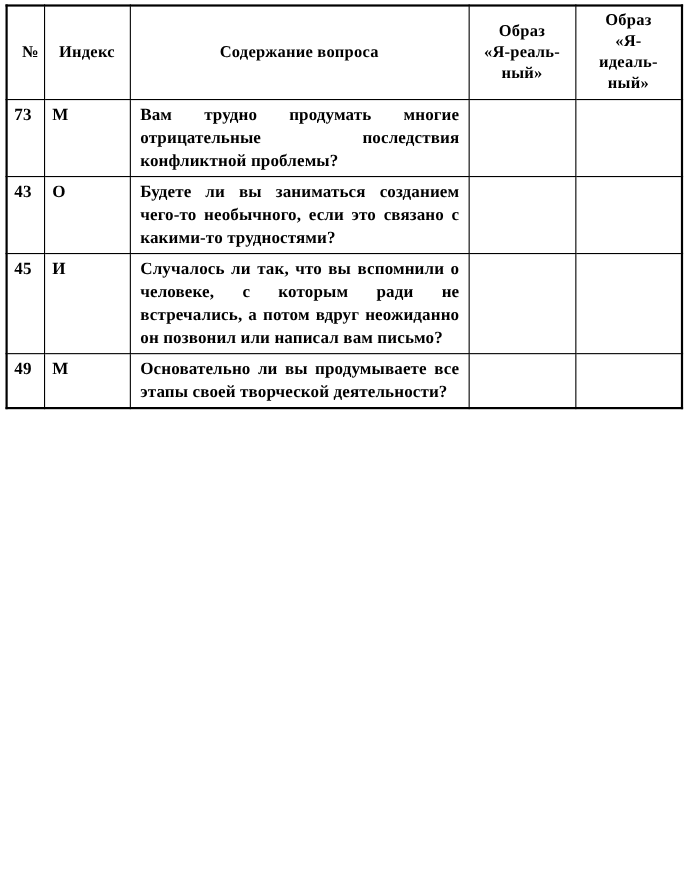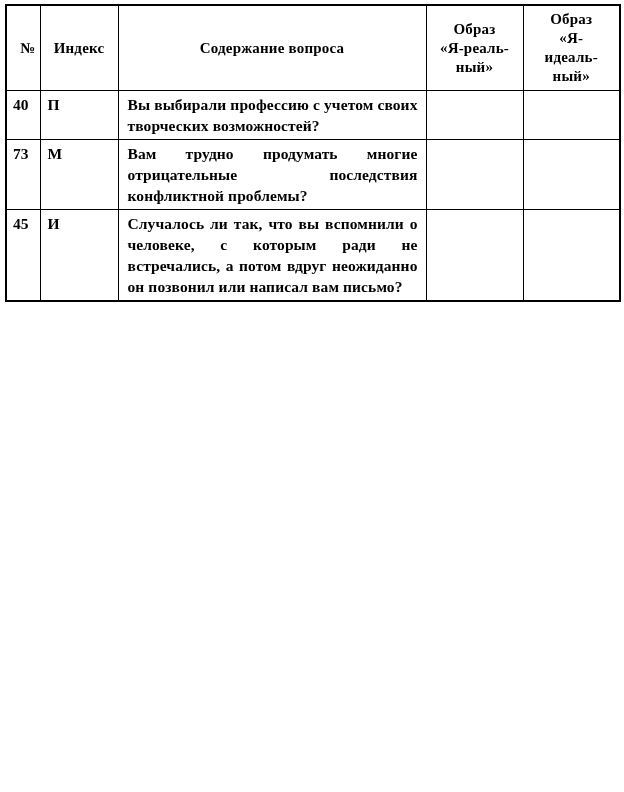--- a/index.html
+++ b/index.html
@@ -90,35 +90,42 @@
         <th>Образ
 «Я-реаль-
 ный»</th>
         <th>Образ
 «Я-идеаль-
 ный»</th>
       </tr>
     </thead>
     <tbody>
       <tr>
-        <td class="cell-num">40</td>
-        <td class="cell-idx">П</td>
-        <td class="cell-q">Вы выбирали профессию с учетом своих творческих возможностей?</td>
+        <td class="cell-num">73</td>
+        <td class="cell-idx">М</td>
+        <td class="cell-q">Вам трудно продумать многие отрицательные последствия конфликтной проблемы?</td>
         <td class="cell-blank"></td>
         <td class="cell-blank"></td>
       </tr>
       <tr>
-        <td class="cell-num">73</td>
-        <td class="cell-idx">М</td>
-        <td class="cell-q">Вам трудно продумать многие отрицательные последствия конфликтной проблемы?</td>
+        <td class="cell-num">43</td>
+        <td class="cell-idx">О</td>
+        <td class="cell-q">Будете ли вы заниматься созданием чего-то необычного, если это связано с какими-то трудностями?</td>
         <td class="cell-blank"></td>
         <td class="cell-blank"></td>
       </tr>
       <tr>
         <td class="cell-num">45</td>
         <td class="cell-idx">И</td>
         <td class="cell-q">Случалось ли так, что вы вспомнили о человеке, с которым ради не встречались, а потом вдруг неожиданно он позвонил или написал вам письмо?</td>
         <td class="cell-blank"></td>
         <td class="cell-blank"></td>
       </tr>
+      <tr>
+        <td class="cell-num">49</td>
+        <td class="cell-idx">М</td>
+        <td class="cell-q">Основательно ли вы продумываете все этапы своей творческой деятельности?</td>
+        <td class="cell-blank"></td>
+        <td class="cell-blank"></td>
+      </tr>
     </tbody>
   </table>
 </div>
 
 </body></html>

